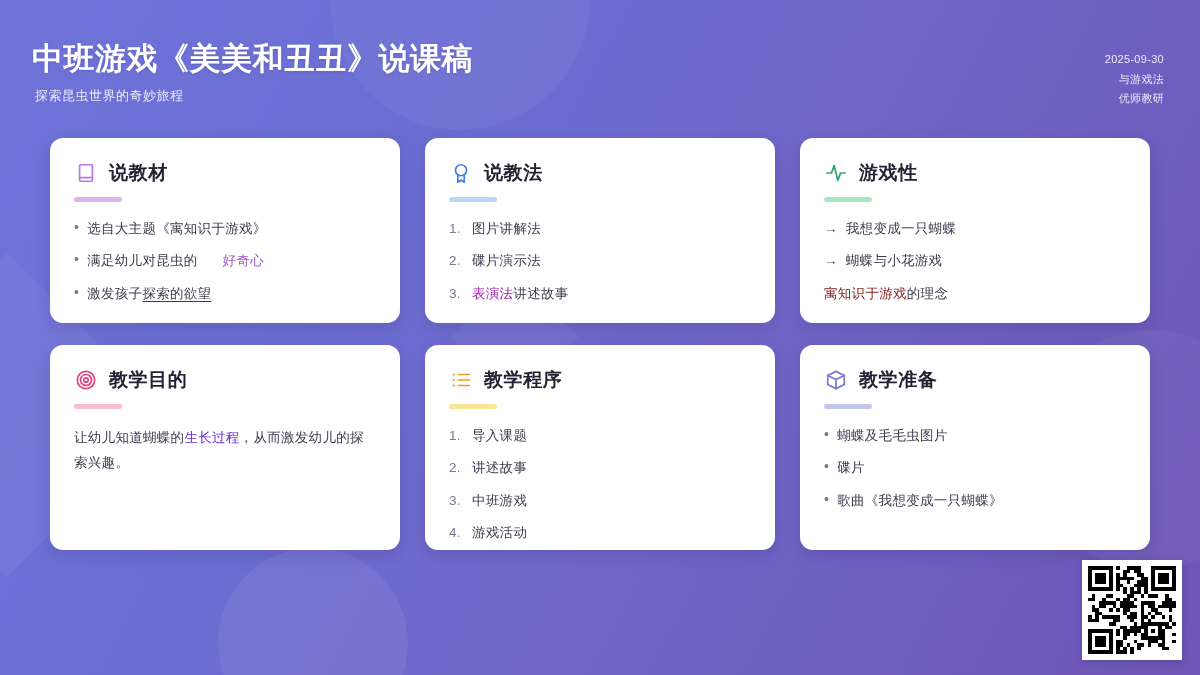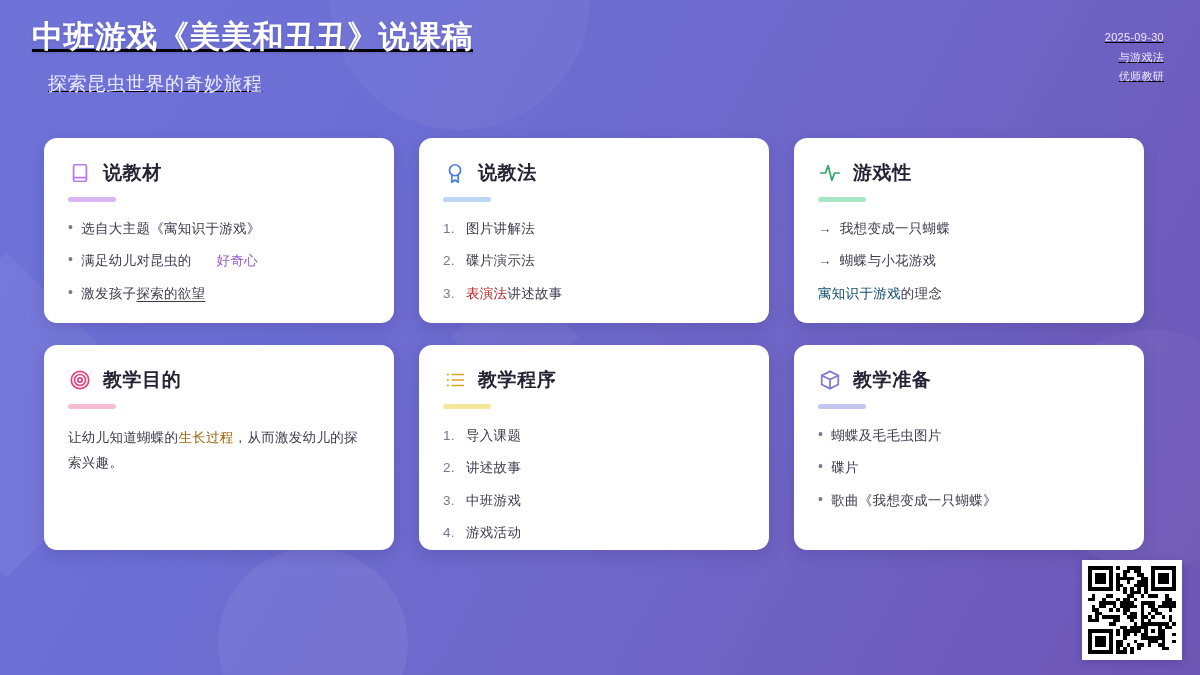--- a/index.html
+++ b/index.html
@@ -49,59 +49,58 @@
     width: 240px; height: 240px;
     border-radius: 50%;
     background: rgba(255,255,255,0.04);
   }
 
   
   .header {
     position: absolute;
     left: 0; right: 0; top: 0;
     height: 130px;
-    padding: 18px 36px 0 32px;
+    padding: 40px 36px 0 32px;
     box-sizing: border-box;
     display: flex;
     justify-content: space-between;
     align-items: flex-start;
-    text-decoration: underline;
   }
   .title-block { }
   .slide-title {
     color: #ffffff;
     font-size: 31px;
     font-weight: bold;
     letter-spacing: 0.5px;
     line-height: 1.2;
     margin: 0 0 10px 0;
     text-shadow: 0 1px 3px rgba(0,0,0,0.12);
   }
   .slide-subtitle {
     color: #eceaff;
-    font-size: 19px;
+    font-size: 13px;
     font-weight: normal;
     letter-spacing: 0.5px;
-    margin: 16px;
+    margin: 3px;
   }
   .meta-block {
     text-align: right;
     padding-top: 10px;
   }
   .meta-line {
     color: #ece9fb;
     font-size: 11px;
     line-height: 1.78;
     letter-spacing: 0.3px;
   }
 
   
   .grid {
     position: absolute;
-    left: 44px; top: 138px;
+    left: 50px; top: 138px;
     width: 1100px;
     display: grid;
     grid-template-columns: repeat(3, 350px);
     grid-template-rows: 185px 205px;
     column-gap: 25px;
     row-gap: 22px;
   }
   .card {
     background: #ffffff;
     border-radius: 13px;
@@ -166,23 +165,23 @@
   .para {
     font-size: 13.5px;
     color: #3d3a4d;
     line-height: 1.85;
     letter-spacing: 0.3px;
     margin: 0;
   }
 
   
   .hl-purple { color: #9b59d0; padding-left: 25px; }
-  .hl-blue   { color: #b91c1c; }
-  .hl-green  { color: #0c4a6e; }
-  .hl-pink   { color: #a16207; }
+  .hl-blue   { color: #a21caf; }
+  .hl-green  { color: #7f1d1d; }
+  .hl-pink   { color: #6d28d9; }
   .underline { text-decoration: underline; text-underline-offset: 3px; }
 
   
   .qr-wrap {
     position: absolute;
     left: 1082px; top: 560px;
     width: 100px; height: 100px;
     background: #ffffff;
     padding: 6px;
     box-sizing: border-box;

